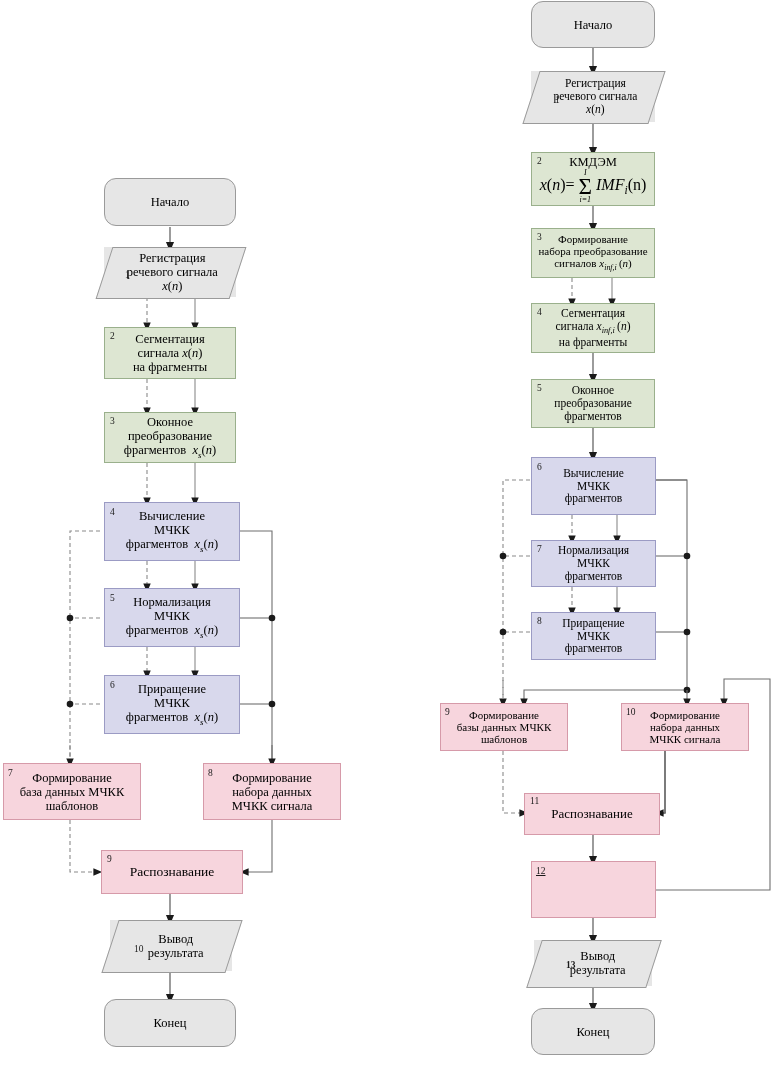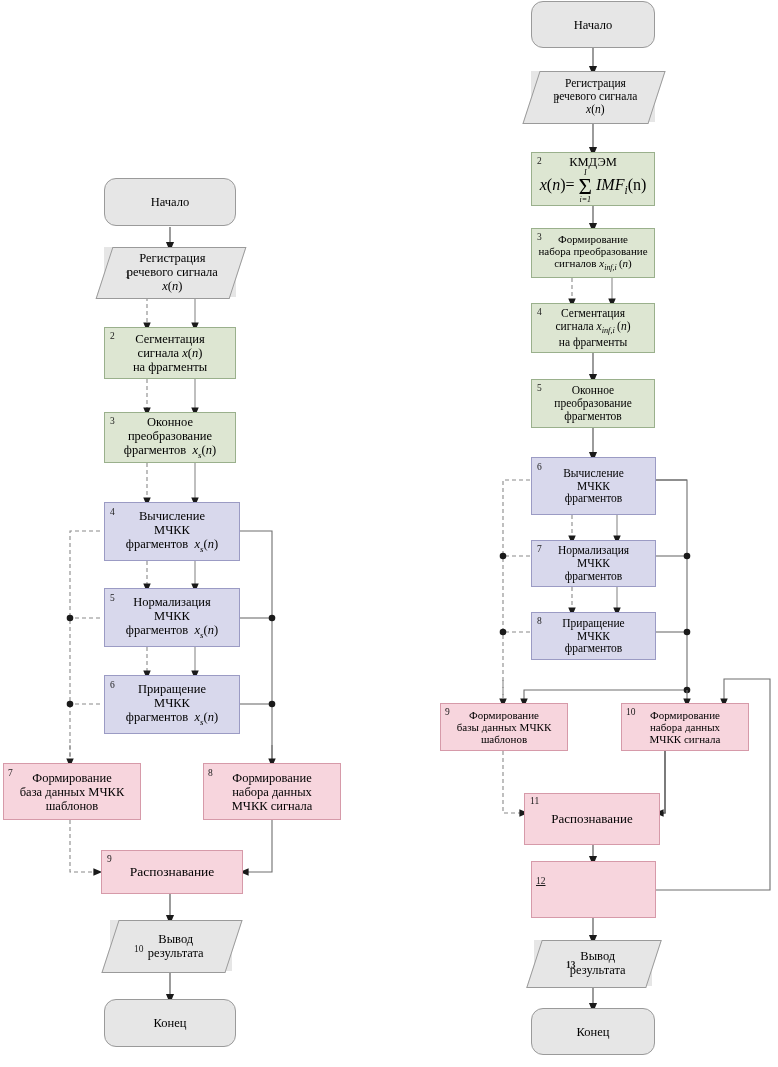--- a/index.html
+++ b/index.html
@@ -388,27 +388,27 @@
 
   <div class="node pink" style="left:621px; top:703px; width:128px; height:48px; font-size:11px;">
     <span class="idx" style="left:4px; top:4px;">10</span>
     <span class="label">
       <span>Формирование</span><br>
       <span>набора данных</span><br>
       <span>МЧКК сигнала</span>
     </span>
   </div>
 
-  <div class="node pink" style="left:524px; top:793px; width:136px; height:52px; font-size:13px;">
+  <div class="node pink" style="left:524px; top:793px; width:136px; height:42px; font-size:13px;">
     <span class="idx" style="left:5px; top:3px;">11</span>
     <span class="label">Распознавание</span>
   </div>
 
   <div class="node pink" style="left:531px; top:861px; width:125px; height:57px; font-size:11.5px;">
-    <span class="idx" style="left:4px; top:15px;text-decoration:underline;">12</span>
+    <span class="idx" style="left:4px; top:5px;text-decoration:underline;">12</span>
   </div>
 
   <div class="node io" style="left:534px; top:940px; width:118px; height:46px;">
     <span class="skewed"></span>
     <span class="idx" style="left:28px; top:3px;font-weight:bold;">13</span>
     <span class="label">
       <span>Вывод</span><br>
       <span>результата</span>
     </span>
   </div>

